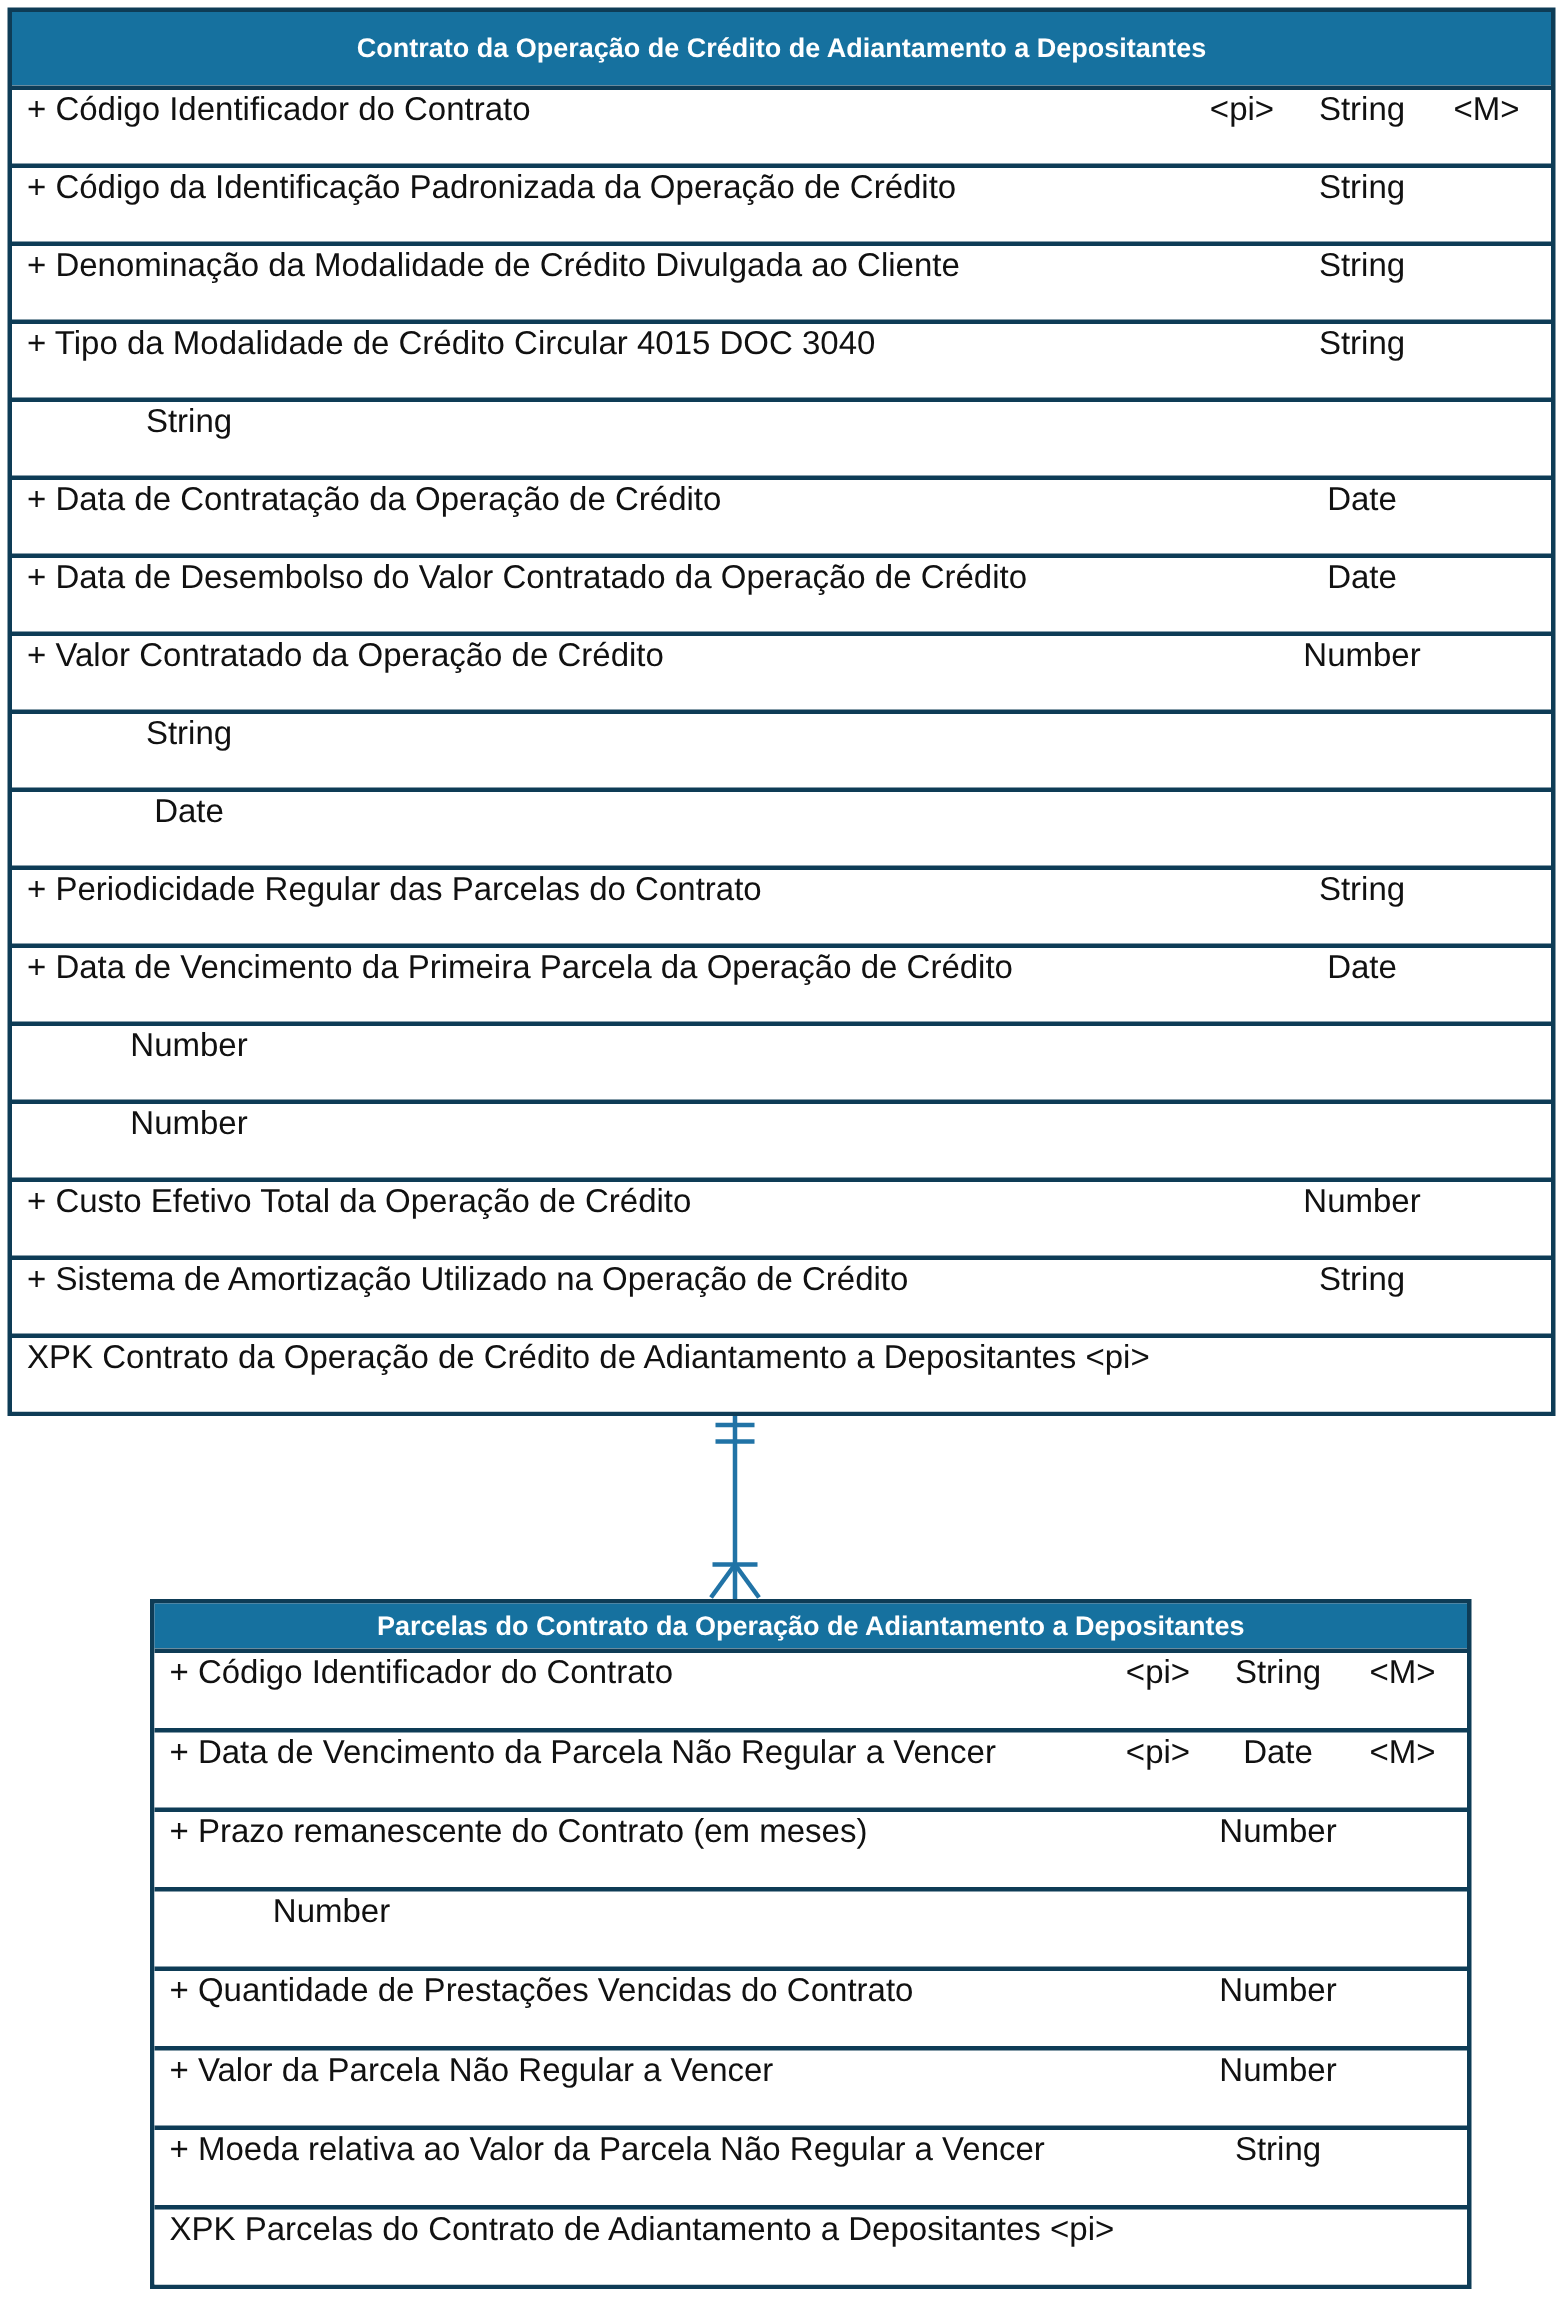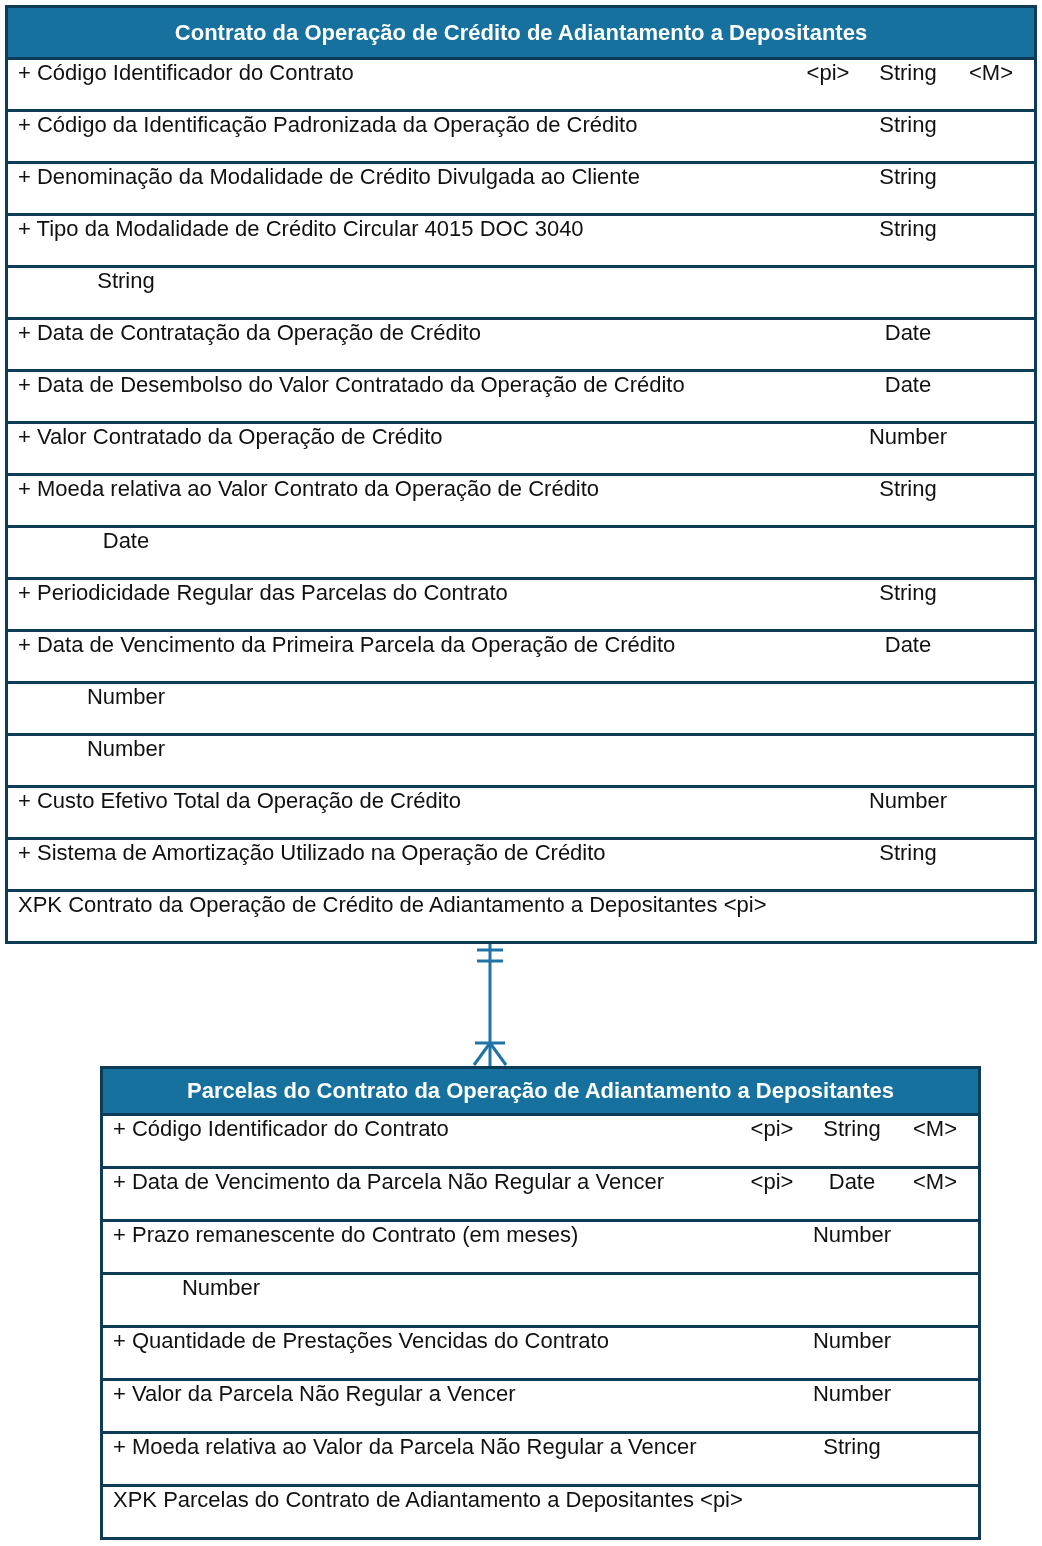--- a/index.html
+++ b/index.html
@@ -19,29 +19,29 @@
   }
   .entity{
     position:absolute;
     border:3px solid var(--border);
     background:var(--row-bg);
   }
   .entity-header{
     background:var(--header-bg);
     color:var(--header-text);
     font-weight:bold;
-    font-size:22px;
+    font-size:18px;
     display:flex;align-items:center;justify-content:center;
     text-align:center;
   }
   #entity-contrato{left:5px;top:5px;width:1032px;}
   #entity-contrato .entity-header{height:49px;}
   #entity-contrato .attr-row{height:52px;}
   #entity-parcelas{left:100px;top:1066px;width:881px;}
-  #entity-parcelas .entity-header{height:44px;}
+  #entity-parcelas .entity-header{height:30px;}
   #entity-parcelas .attr-row{height:53px;}
   .attr-row{
     display:flex;align-items:flex-start;
     border-top:3px solid var(--border);
     padding:0 12px 0 10px;
     font-size:22px;
     background:var(--row-bg);
     white-space:nowrap;
   }
   .attr-label{flex:1;overflow:hidden;}
@@ -131,21 +131,20 @@
   </div>
 
   <div class="attr-row">
     <span class="attr-label">+ Valor Contratado da Operação de Crédito</span>
     <span class="attr-pi"></span>
     <span class="attr-type">Number</span>
     <span class="attr-m"></span>
   </div>
 
   <div class="attr-row">
-    <span class="attr-label">+ Moeda relativa ao Valor Contrato da Operação de Crédito</span>
     <span class="attr-pi"></span>
     <span class="attr-type">String</span>
     <span class="attr-m"></span>
   </div>
 
   <div class="attr-row">
     <span class="attr-pi"></span>
     <span class="attr-type">Date</span>
     <span class="attr-m"></span>
   </div>

